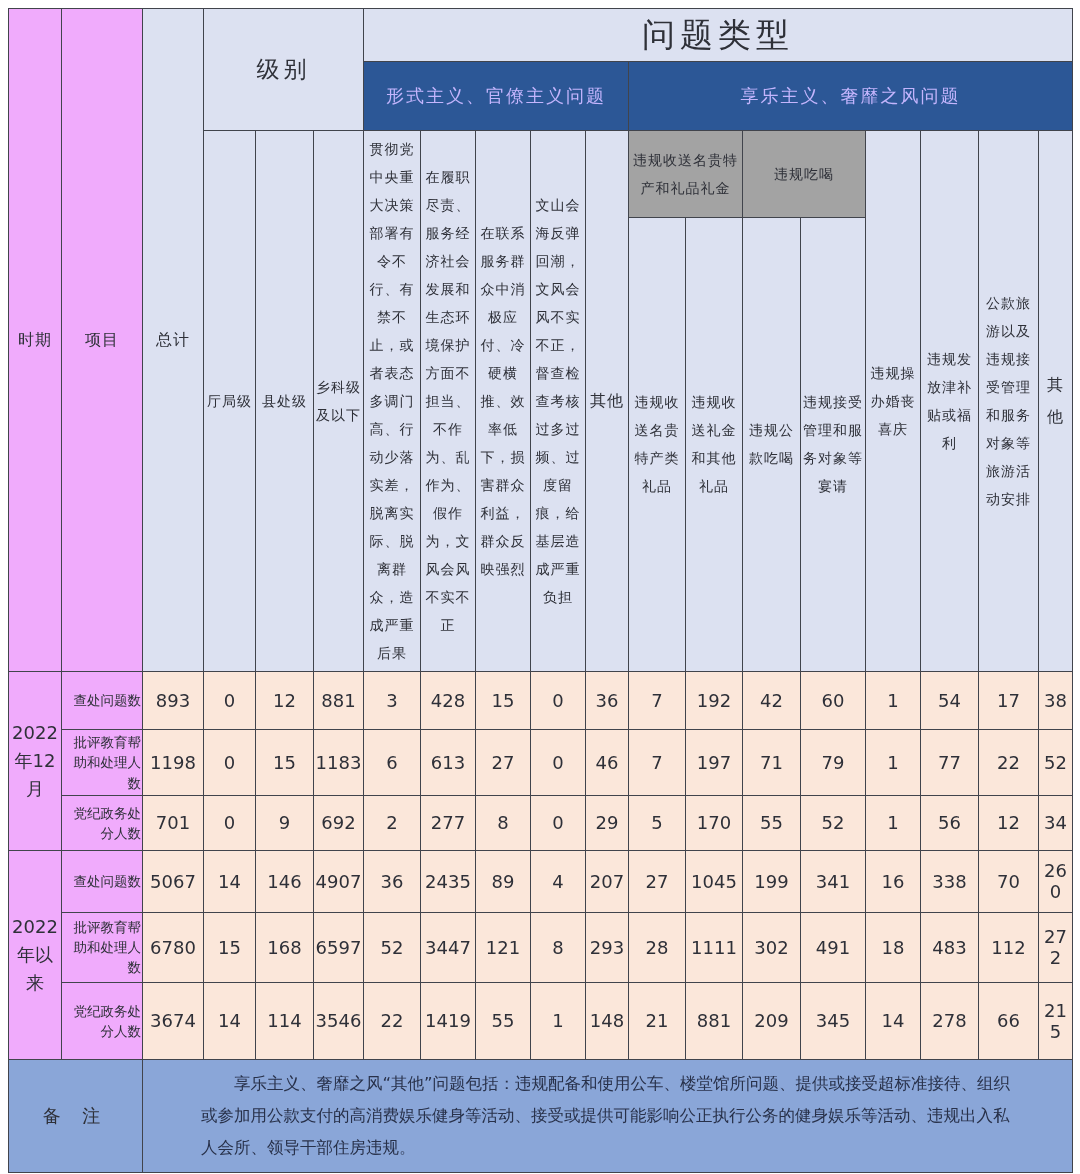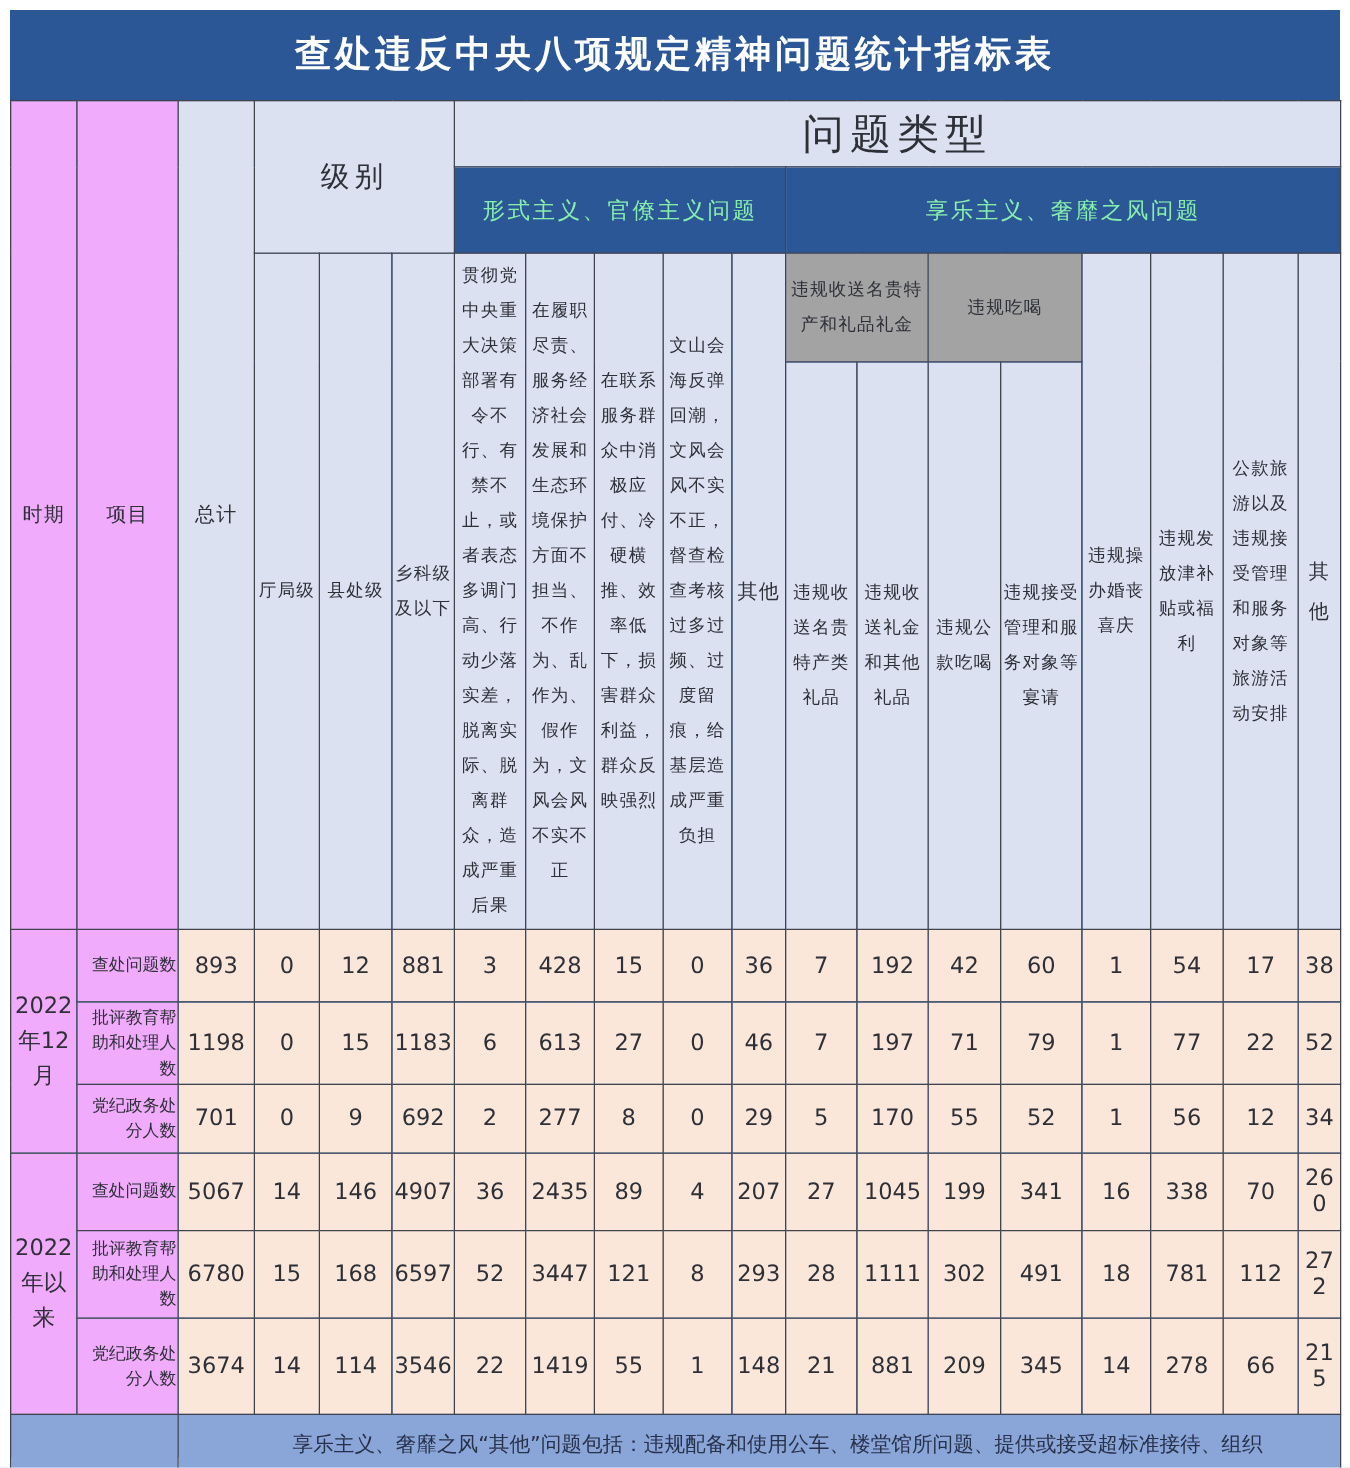--- a/index.html
+++ b/index.html
@@ -7,21 +7,21 @@
         font-family:"DejaVu Sans","Liberation Sans",sans-serif;color:#2e3038;}
   .content{position:absolute;left:8px;top:8px;width:1064px;height:1158px;background:#8aa6d8;}
   .titlebar{height:72px;background:#2c5796;display:flex;align-items:center;justify-content:center;
             color:#ffffff;font-size:29px;font-weight:bold;letter-spacing:3px;}
   table{border-collapse:collapse;table-layout:fixed;width:1064px;}
   td{border:1px solid #41444c;text-align:center;vertical-align:middle;padding:0;
      color:#2e3038;overflow:hidden;word-break:break-all;}
   .c-blue{background:#f0abfc;}
   .c-lav{background:#dce1f1;}
   .c-mid{background:#a3a3a3;}
-  .c-dark{background:#2c5796;color:#86efac;}
+  .c-dark{background:#2c5796;color:#c4b5fd;}
   .c-peach{background:#fbe7da;}
   .c-note{background:#8aa6d8;}
   .hdr-big{font-size:16px;letter-spacing:1px;}
   .hdr-level{font-size:23px;letter-spacing:4px;}
   .hdr-ptype{font-size:33px;letter-spacing:5px;font-weight:400;}
   .hdr-band{font-size:18px;letter-spacing:2px;}
   .hdr-small{font-size:14px;line-height:2.0;padding:4px 2px;letter-spacing:1px;}
   .hdr-other{font-size:16px;}
   tr.hr1>td{height:52px;} tr.hr2>td{height:68px;} tr.hr3>td{height:62px;} tr.hr4>td{height:363px;}
   tr.s0.r0>td{height:53px;} tr.s0.r1>td{height:50px;} tr.s0.r2>td{height:50px;}
@@ -33,21 +33,20 @@
   .note-label{font-size:18px;letter-spacing:8px;}
   .note-text{text-align:left;font-size:16.5px;line-height:1.95;padding:8px 58px 8px 58px;
              text-indent:2em;word-break:normal;color:#28314a;}
 </style>
 </head>
 <body>
 
 <div class="page">
   <div class="content">
 
-    <div class="titlebar">查处违反中央八项规定精神问题统计指标表</div>
 
     <table>
       <colgroup>
         <col style="width:53px">
           <col style="width:81px">
           <col style="width:61px">
         <col style="width:52px">
           <col style="width:58px">
           <col style="width:50px">
         <col style="width:57px">
@@ -193,21 +192,21 @@
             <td class="c-peach num">52</td>
             <td class="c-peach num">3447</td>
             <td class="c-peach num">121</td>
             <td class="c-peach num">8</td>
             <td class="c-peach num">293</td>
             <td class="c-peach num">28</td>
             <td class="c-peach num">1111</td>
             <td class="c-peach num">302</td>
             <td class="c-peach num">491</td>
             <td class="c-peach num">18</td>
-            <td class="c-peach num">781</td>
+            <td class="c-peach num">483</td>
             <td class="c-peach num">112</td>
             <td class="c-peach num">272</td>
           </tr>
           <tr class="data-row s1 r2">
             <td class="c-blue rowlabel">党纪政务处分人数</td>
             <td class="c-peach num">3674</td>
             <td class="c-peach num">14</td>
             <td class="c-peach num">114</td>
             <td class="c-peach num">3546</td>
             <td class="c-peach num">22</td>

